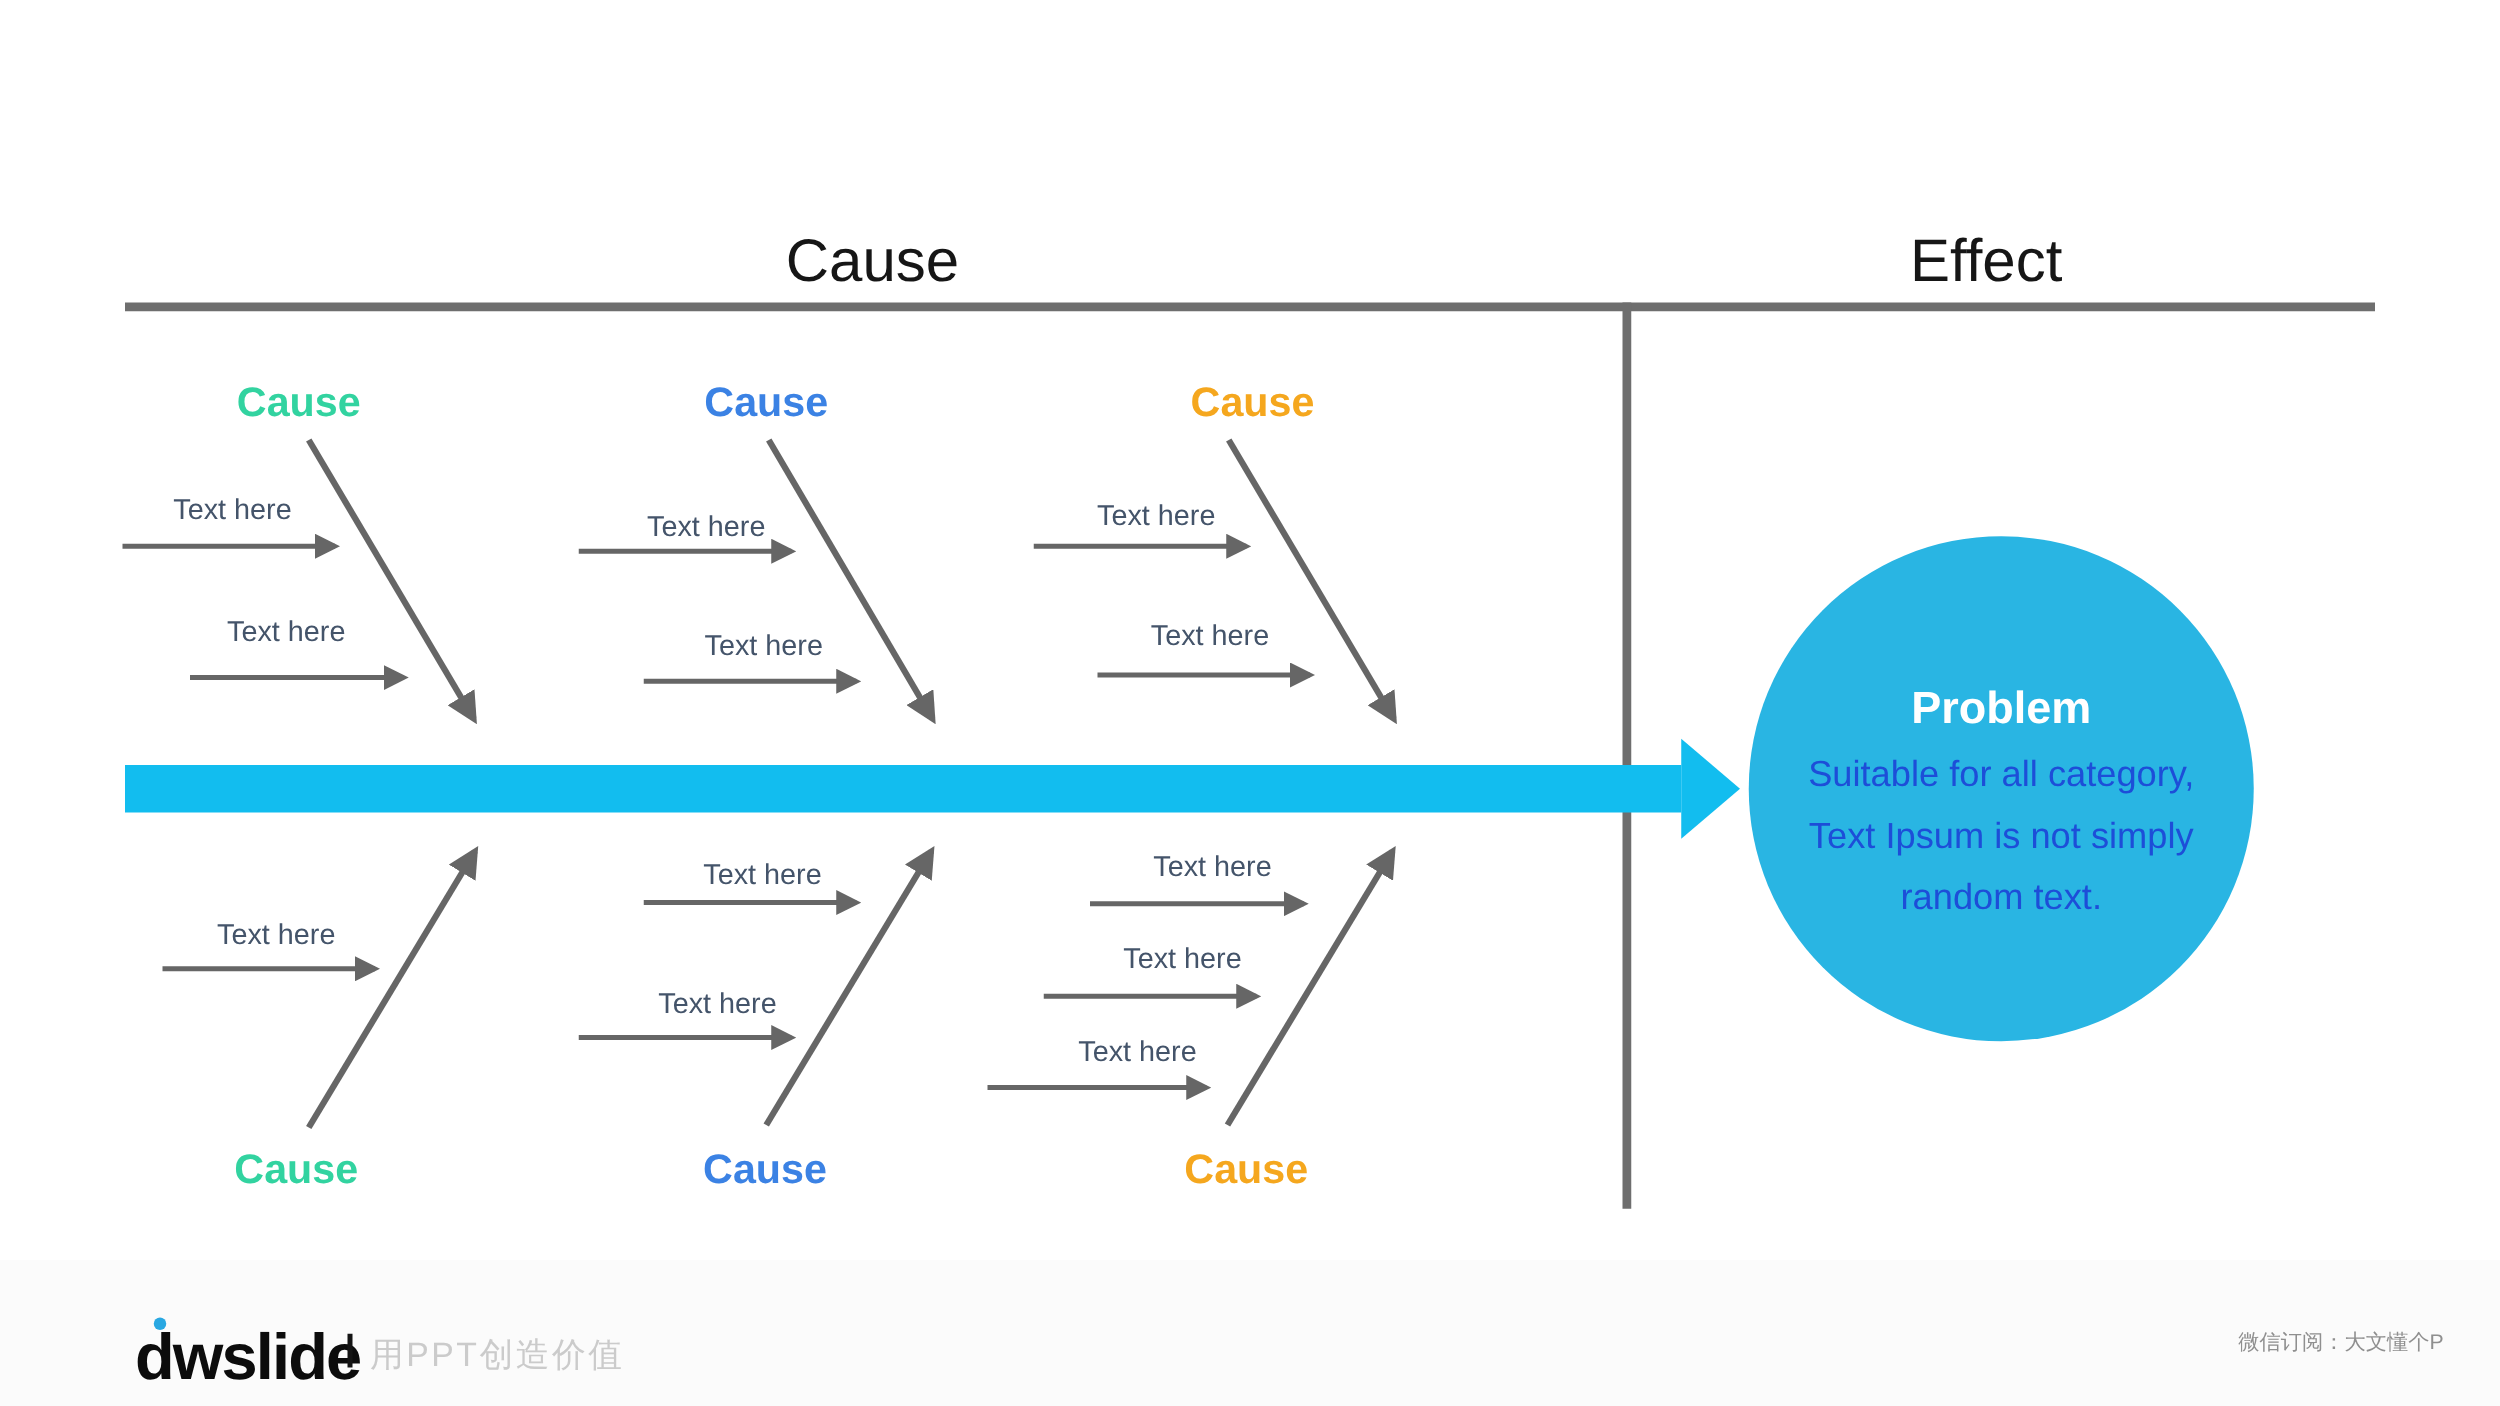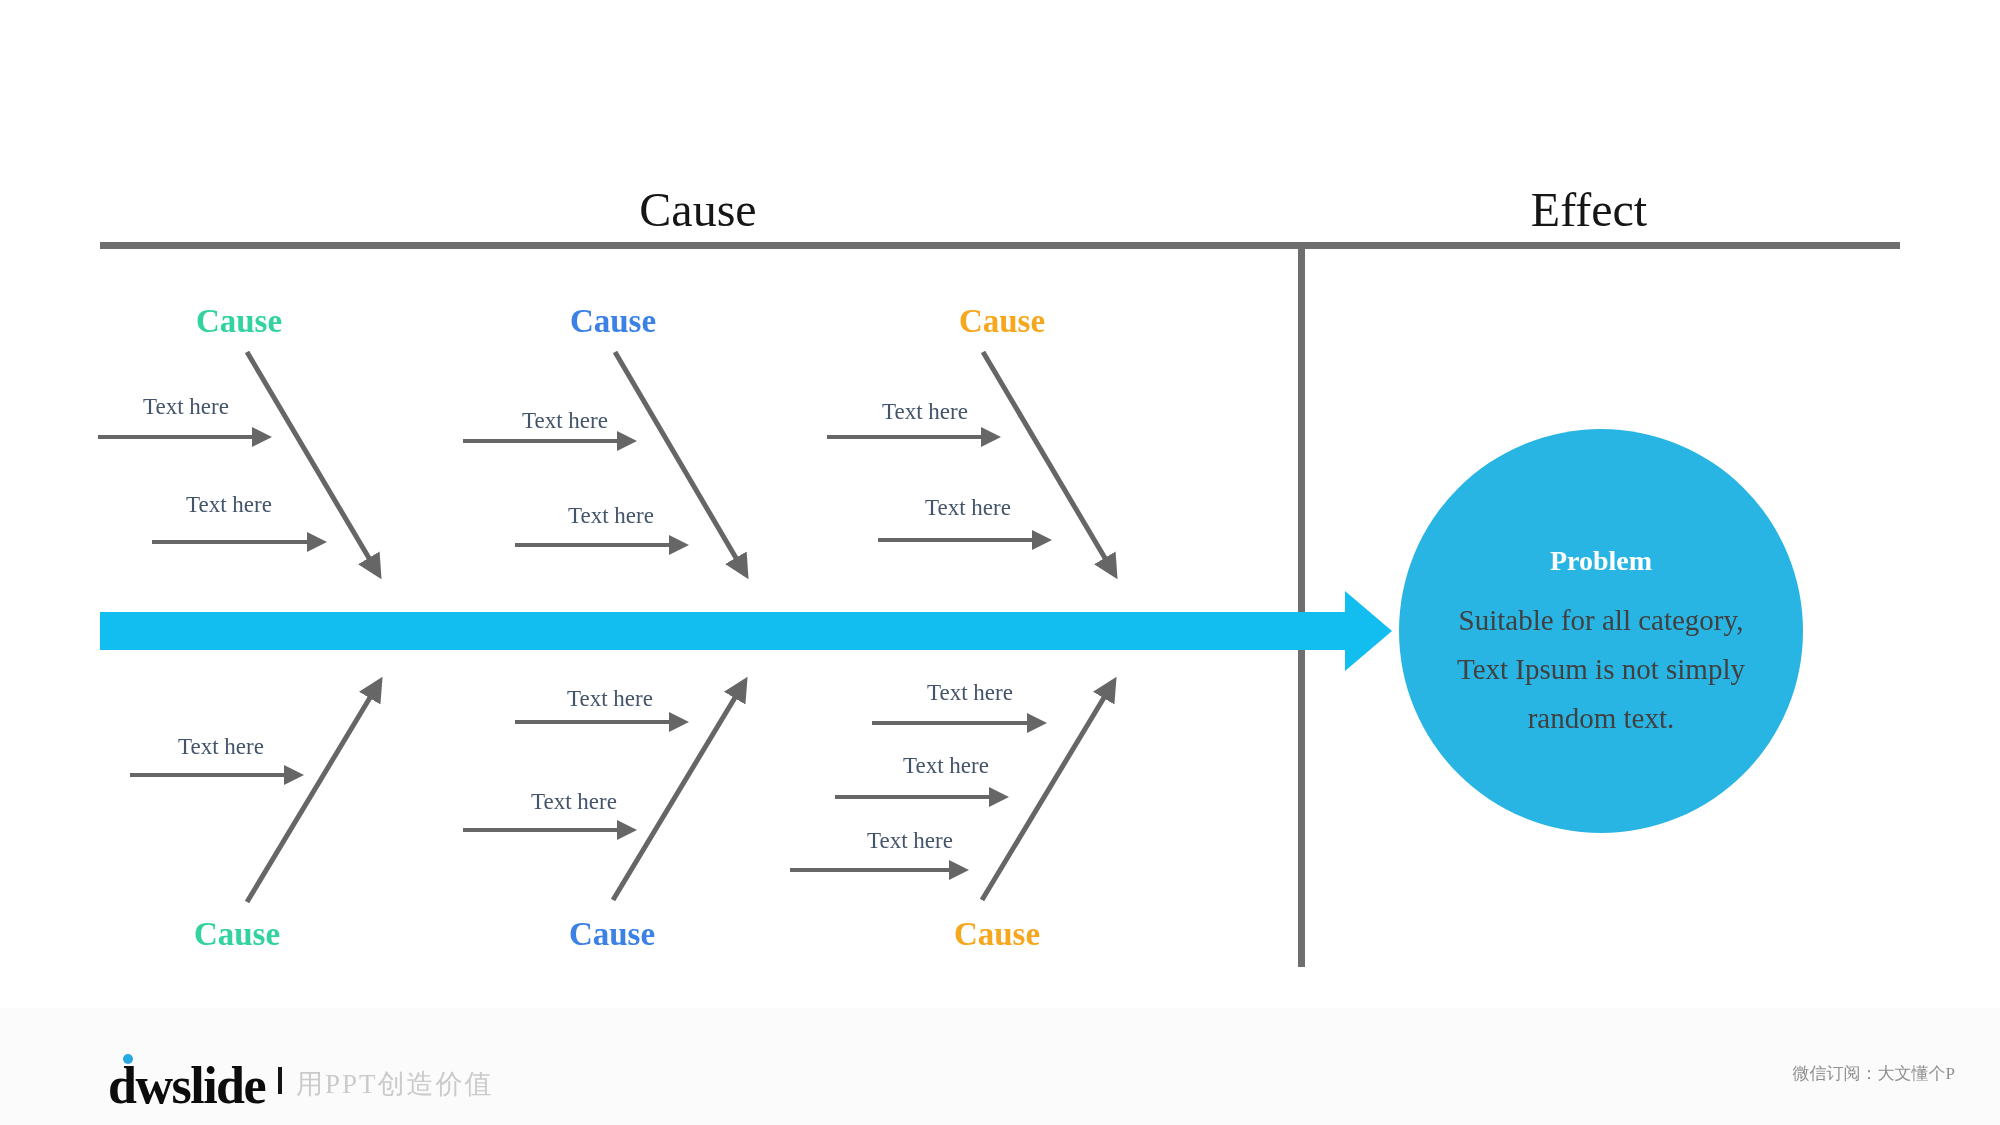--- a/index.html
+++ b/index.html
@@ -1,25 +1,25 @@
 <!DOCTYPE html>
 <html><head>
 <meta charset="utf-8">
 <style>
   html,body{margin:0;padding:0;background:#fff;}
   .stage{
     position:relative;width:2000px;height:1125px;overflow:hidden;background:#ffffff;
-    font-family:Liberation Serif, serif;
+    font-family:Liberation Sans, sans-serif;
   }
   svg.diagram{position:absolute;left:0;top:0;}
   .hdr{position:absolute;transform:translateX(-50%);font-size:48px;color:#161616;white-space:nowrap;}
   .branch{position:absolute;transform:translateX(-50%);font-size:33px;font-weight:bold;white-space:nowrap;}
   .items-layer .item{position:absolute;transform:translateX(-50%);font-size:23px;white-space:nowrap;}
-  .problem-title{position:absolute;transform:translateX(-50%);font-size:28px;font-weight:bold;color:#ffffff;white-space:nowrap;}
-  .problem-body{position:absolute;width:440px;text-align:center;font-size:29px;line-height:49px;color:#404040;}
+  .problem-title{position:absolute;transform:translateX(-50%);font-size:36px;font-weight:bold;color:#ffffff;white-space:nowrap;}
+  .problem-body{position:absolute;width:440px;text-align:center;font-size:29px;line-height:49px;color:#1d4ed8;}
   .footer-strip{position:absolute;left:0;top:1008px;width:2000px;height:117px;background:#fbfbfb;}
   .logo-text{position:absolute;left:108px;top:1056px;font-size:52px;font-weight:800;letter-spacing:-1.5px;color:#0c0c0c;white-space:nowrap;}
   .logo-dot{position:absolute;left:123px;top:1054px;width:10px;height:10px;border-radius:50%;}
   .logo-sep{position:absolute;left:278px;top:1067px;width:4px;height:27px;background:#141414;}
   .tagline{position:absolute;left:296px;top:1066px;font-size:27px;color:#cbcbcb;letter-spacing:2px;white-space:nowrap;}
   .wechat{position:absolute;right:45px;top:1062px;font-size:17px;color:#8f8f8f;white-space:nowrap;}
 </style>
 </head>
 <body>
 

